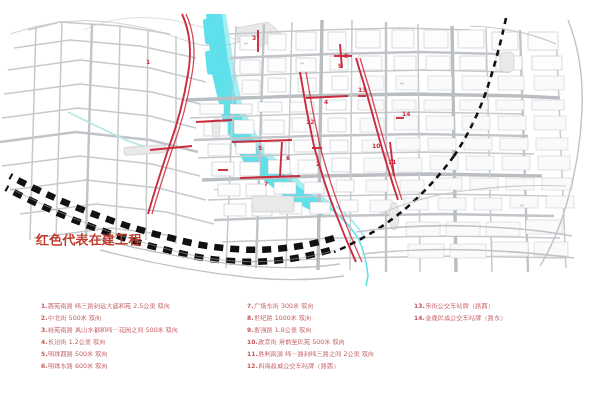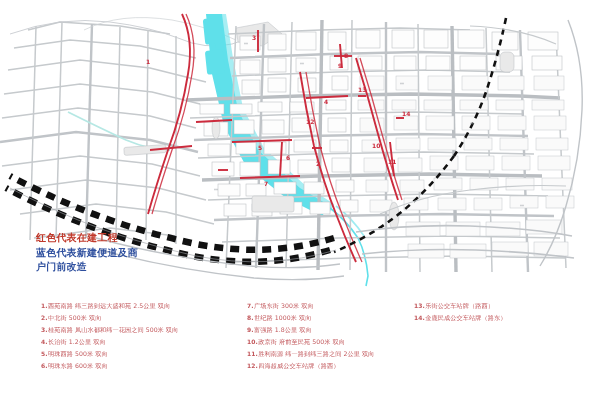--- a/index.html
+++ b/index.html
@@ -26,21 +26,21 @@
   #map-svg { display: block; }
 
   
   #legend-key {
     position: absolute;
     left: 36px; top: 231px;
     width: 150px;
     line-height: 1.45;
   }
   .key-line {
-    font-size: 10px;
+    font-size: 13px;
     font-weight: bold;
     letter-spacing: 0.2px;
     white-space: pre-wrap;
   }
   .key-red  { color: #c0392b; }
   .key-blue { color: #2e4f9e; }
 
   
   #legend-list {
     position: absolute;
@@ -366,22 +366,20 @@
         <text class="tny" x="470" y="124">■■</text>
         <text class="tny" x="214" y="190">■■</text>
         <text class="tny" x="520" y="206">■■</text>
       </g>
 
     </svg>
   </div>
 
   <div id="legend-key">
     <div class="key-line key-red">红色代表在建工程</div>
-    <div class="key-line key-blue">蓝色代表新建便道及商
-户门前改造</div>
   </div>
 
   <div id="legend-list">
 
     <div class="list-col" id="col-1">
       <div class="list-item">
         <span class="num">1.</span><span>西苑南路 纬三路到远大盛和苑 2.5公里 双向</span>
       </div>
       <div class="list-item">
         <span class="num">2.</span><span>中北街 500米 双向</span>

